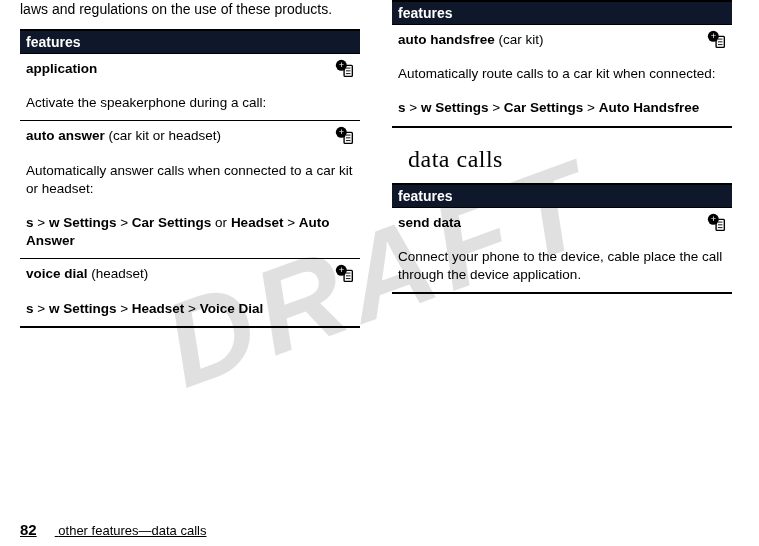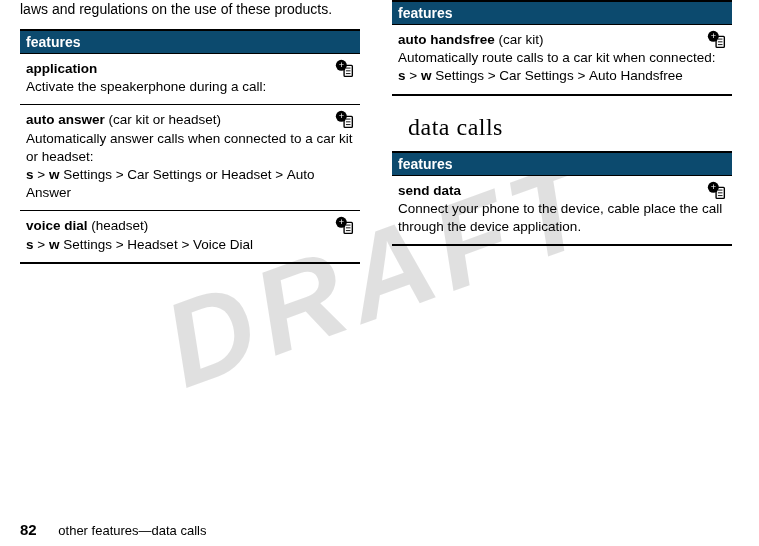--- a/index.html
+++ b/index.html
@@ -42,42 +42,42 @@
   .intro {
     font-size: 14px;
     line-height: 1.35;
     margin-bottom: 10px;
   }
   .tbl {
     border-top: 2px solid #000;
     border-bottom: 2px solid #000;
   }
   .tbl-hdr {
-    background: #0c4a6e;
+    background: #0f172a;
     color: #fff;
     font-weight: bold;
     padding: 3px 6px;
     font-size: 14px;
   }
   .cell {
     border-top: 1px solid #000;
     padding: 6px 6px 8px 6px;
     position: relative;
     font-size: 13.5px;
     line-height: 1.35;
   }
   .cell:first-of-type { border-top: none; }
   .feat-title {
     font-weight: bold;
   }
   .feat-sub {
     font-weight: normal;
   }
-  .cell p { margin-top: 0; }
-  .kw { font-weight: normal; font-family: Arial, sans-serif; }
+  .cell p { margin-top: 16px; }
+  .kw { font-weight: bold; font-family: Arial, sans-serif; }
   .sym { font-family: Arial, sans-serif; font-weight: bold; }
   .icon-wrap {
     position: absolute;
     right: 4px;
     top: 4px;
   }
   .sim-icon {
     display: inline-block;
     width: 22px;
     height: 22px;
@@ -88,20 +88,21 @@
     font-weight: normal;
     margin: 18px 0 10px 16px;
     letter-spacing: 0.5px;
   }
   .footer {
     position: absolute;
     bottom: 8px;
     left: 20px;
     font-size: 13px;
     z-index: 1;
+    text-decoration: underline;
   }
   .footer .pg { font-weight: bold; font-size: 15px; margin-right: 18px; }
 </style>
 </head>
 <body>
 
 <div class="watermark">DRAFT</div>
 
 <div class="page">
 

